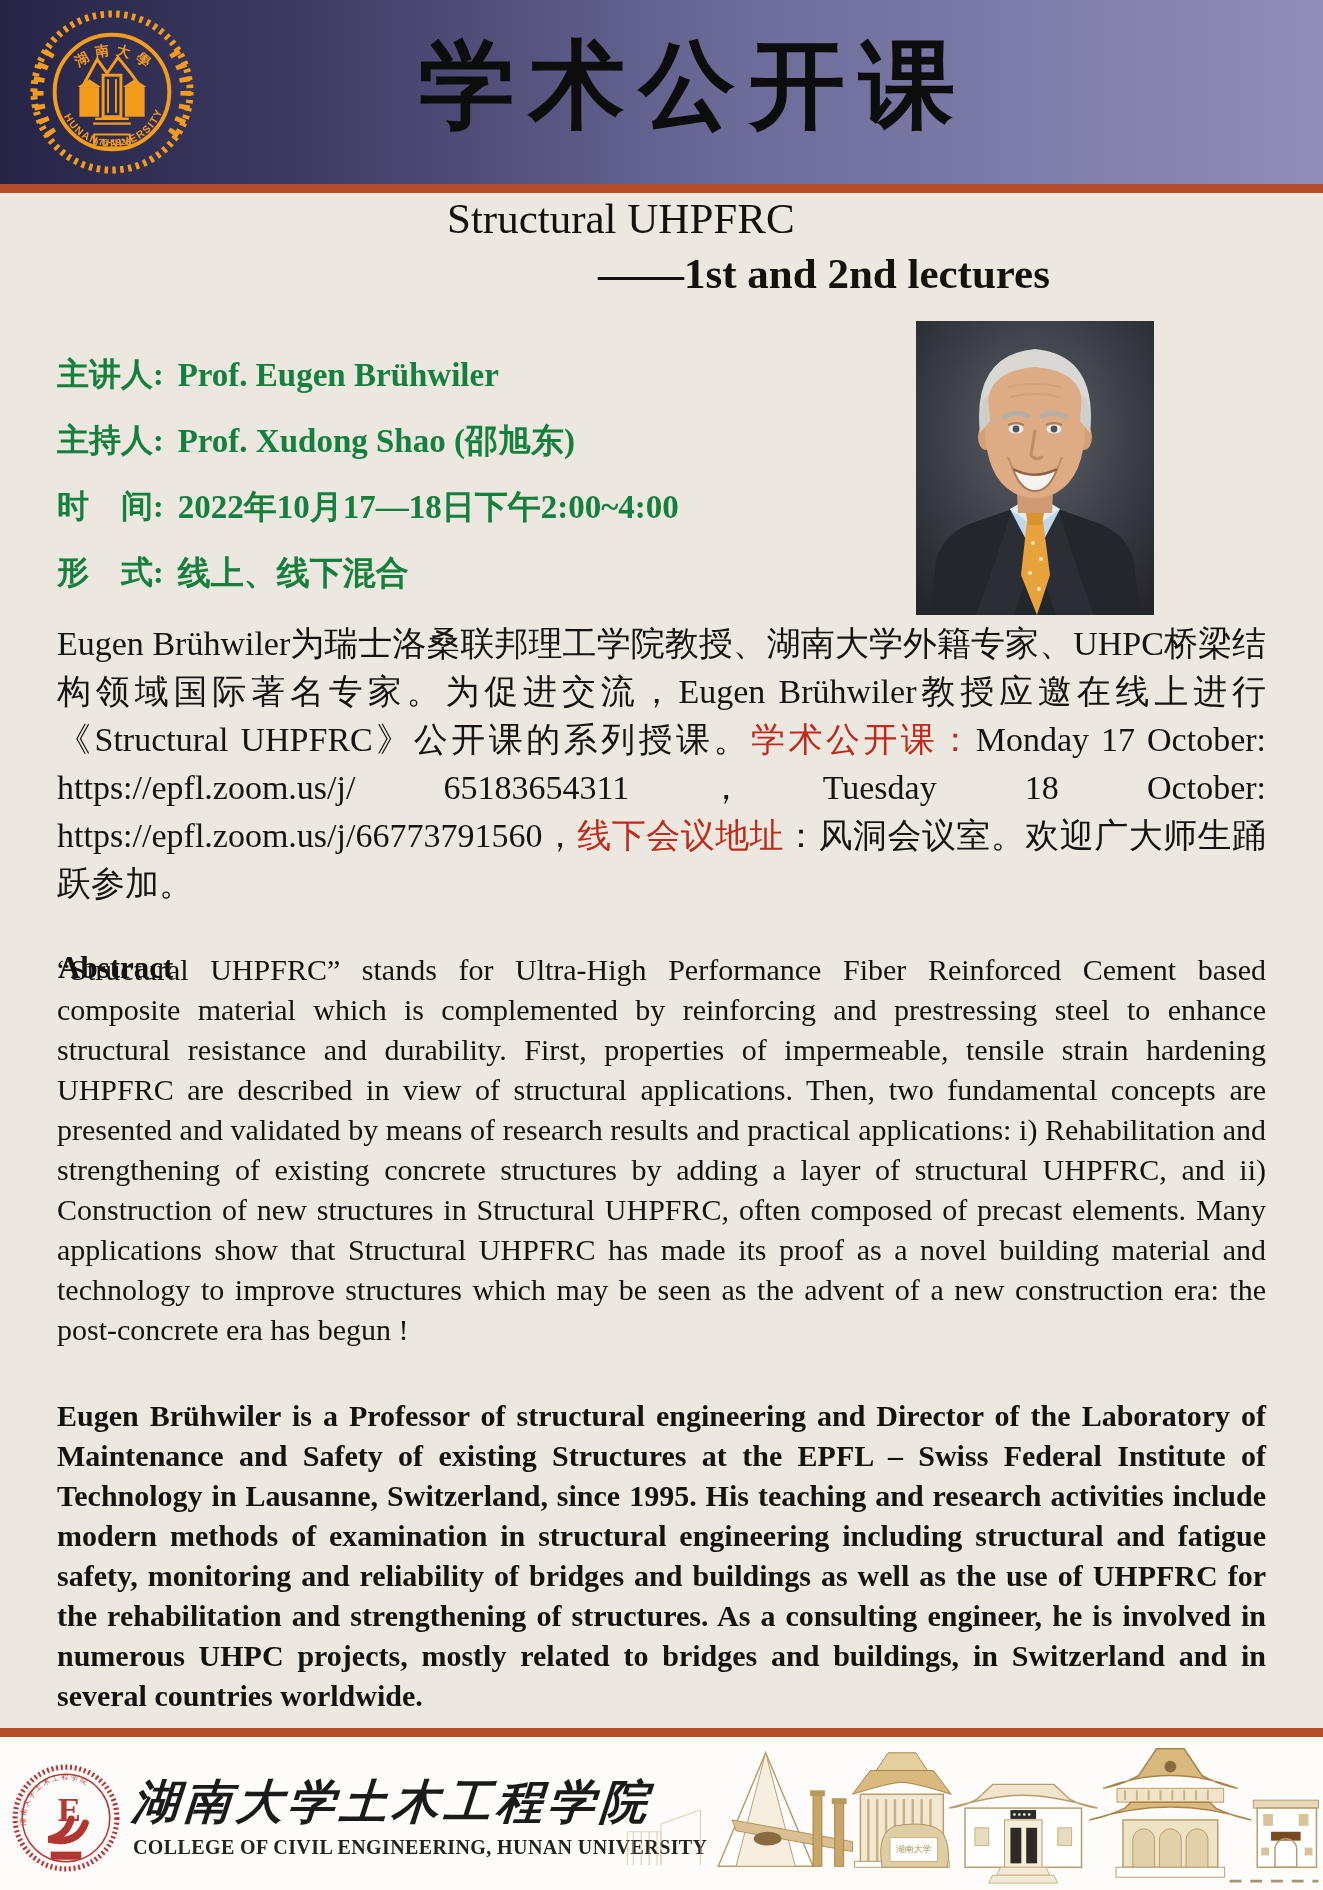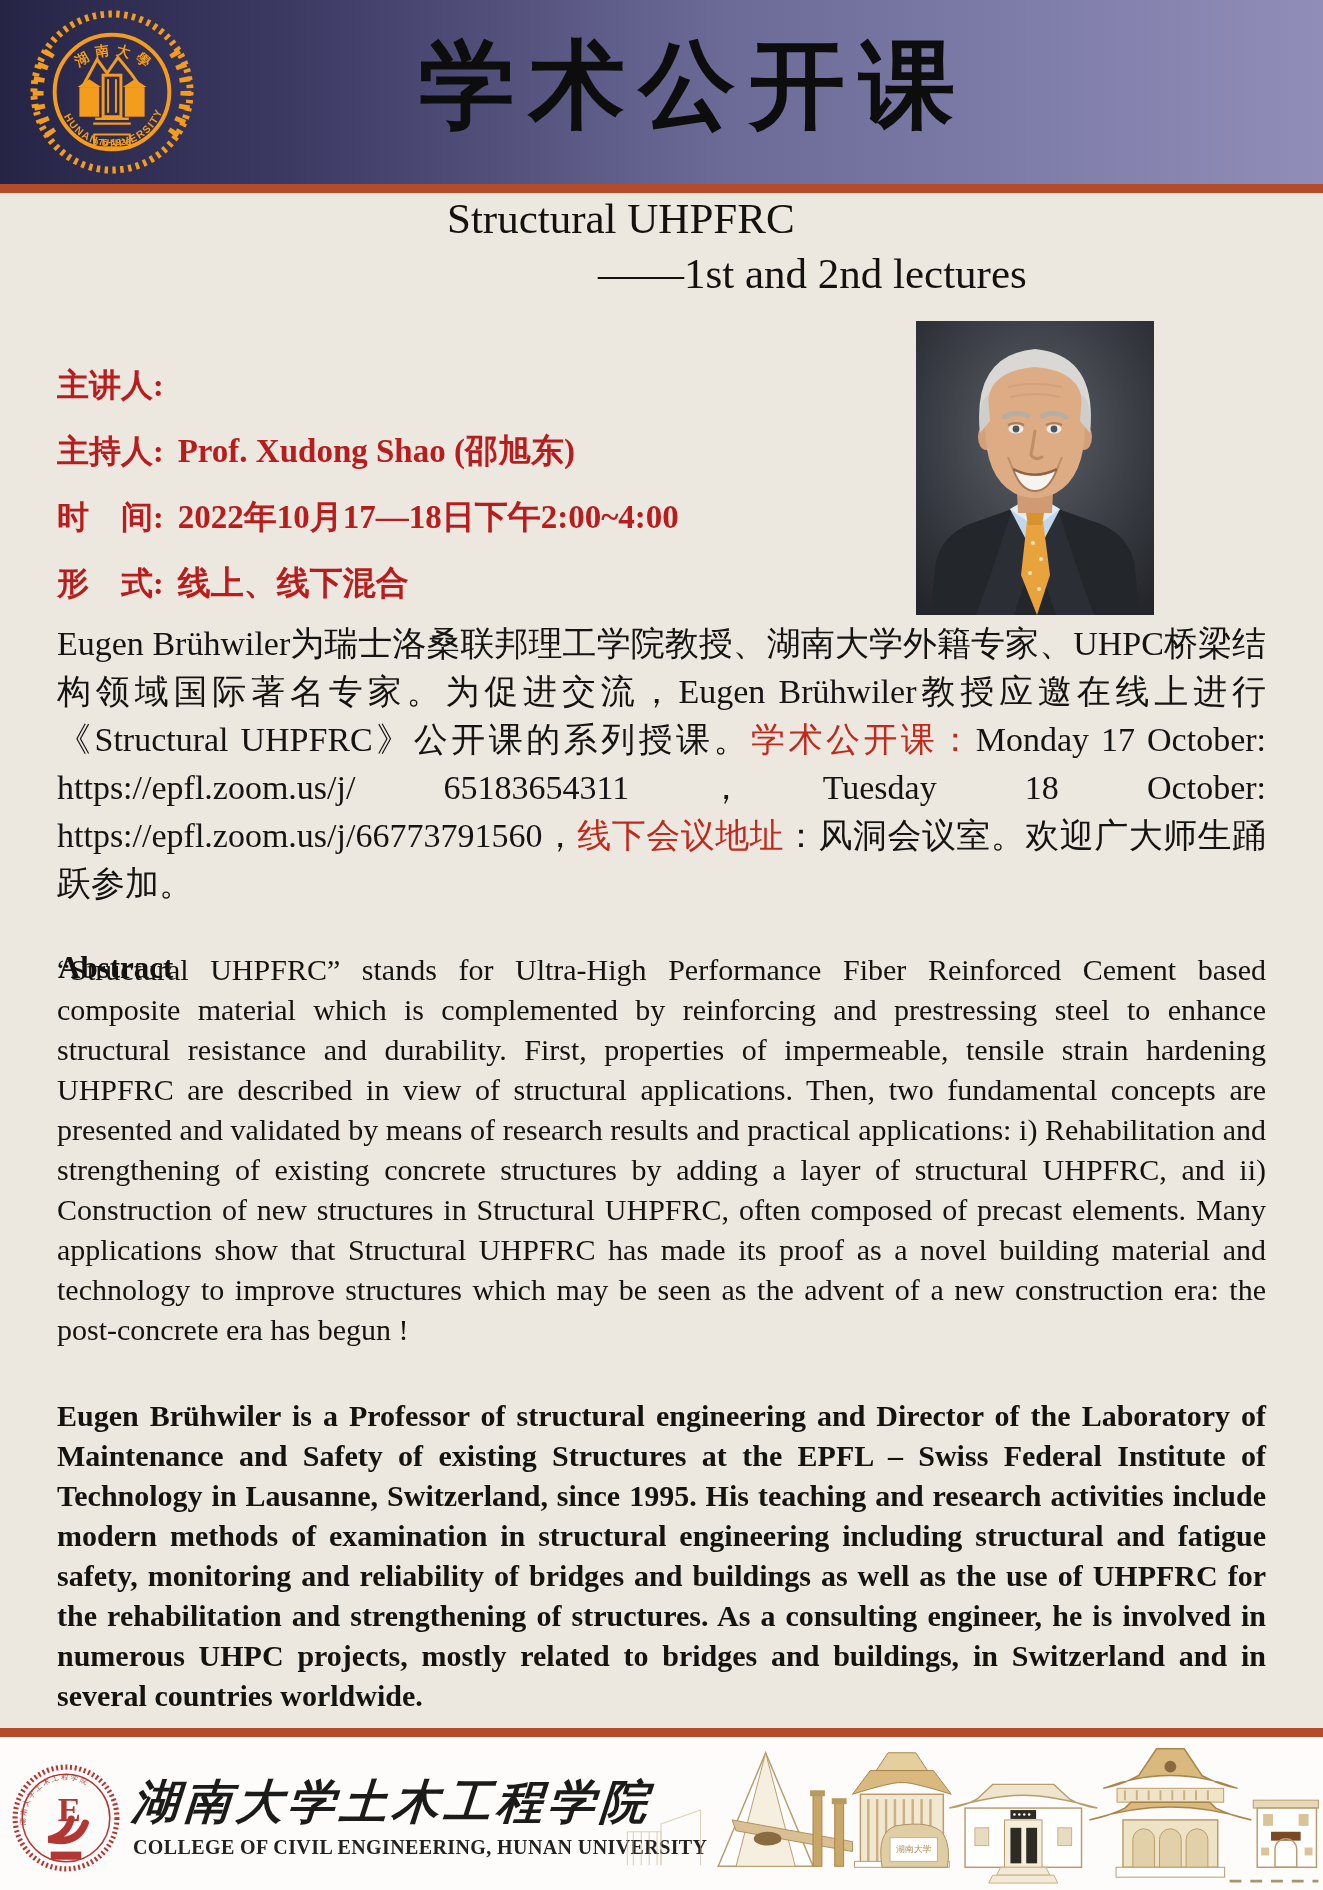--- a/index.html
+++ b/index.html
@@ -12,24 +12,24 @@
   .header{position:absolute;left:0;top:0;width:1323px;height:184px;
     background:linear-gradient(90deg,#262445 0%,#3c3a63 22%,#6c6a97 55%,#908eb9 100%);}
   .uni-seal{position:absolute;left:28px;top:8px;width:168px;height:168px;}
   .course-title{position:absolute;left:314px;top:22px;width:760px;text-align:center;
     font-size:96px;font-weight:bold;color:#0d0d0d;letter-spacing:14px;white-space:nowrap;}
   .bar{position:absolute;left:0;width:1323px;height:9px;background:#b54b28;}
   .bar-top{top:184px;}
   .bar-bottom{top:1728px;}
   
   .lt1{position:absolute;left:447px;top:194px;font-size:43px;font-weight:normal;color:#14110e;white-space:nowrap;}
-  .lt2{position:absolute;left:598px;top:249px;font-size:43px;font-weight:normal;color:#14110e;white-space:nowrap;}
+  .lt2{position:absolute;left:598px;top:249px;font-size:43px;font-weight:bold;color:#14110e;white-space:nowrap;}
   
   .info-block{position:absolute;left:57px;top:342px;width:850px;}
-  .info-row{display:flex;align-items:flex-end;height:66px;color:#b91c1c;font-weight:bold;}
+  .info-row{display:flex;align-items:center;height:66px;color:#15803d;font-weight:bold;}
   .info-label{font-size:32px;white-space:pre;}
   .info-value{font-size:33px;margin-left:14px;white-space:nowrap;}
   
   .portrait{position:absolute;left:916px;top:321px;width:238px;height:294px;}
   
   .intro{position:absolute;left:57px;top:620px;width:1209px;
     font-size:34px;line-height:48px;text-align:justify;}
   .red{color:#c02a1c;}
   .sec-h{position:absolute;left:58px;font-size:31px;font-weight:bold;color:#121110;white-space:nowrap;margin-top:44px;}
   .abstract-h{top:906px;}
@@ -87,20 +87,21 @@
     <div class="course-title">学术公开课</div>
   </div>
   <div class="bar bar-top"></div>
 
   <div class="lt1">Structural UHPFRC</div>
   <div class="lt2">——1st and 2nd lectures</div>
 
   <div class="info-block">
     <div class="info-row">
       <span class="info-label">主讲人:</span>
+      <span class="info-value">Prof. Eugen Brühwiler</span>
     </div>
     <div class="info-row">
       <span class="info-label">主持人:</span>
       <span class="info-value">Prof. Xudong Shao (邵旭东)</span>
     </div>
     <div class="info-row">
       <span class="info-label">时　间:</span>
       <span class="info-value">2022年10月17—18日下午2:00~4:00</span>
     </div>
     <div class="info-row">

